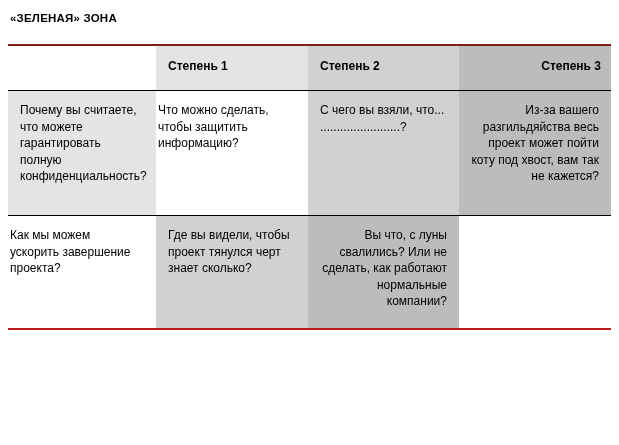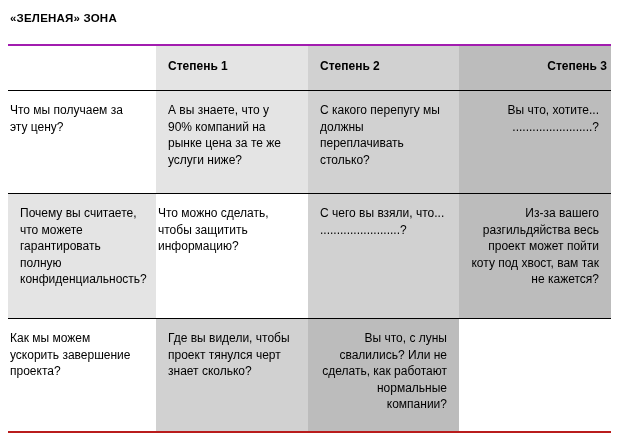--- a/index.html
+++ b/index.html
@@ -18,37 +18,37 @@
     background: #fff;
     overflow: hidden;
   }
   .grid {
     display: grid;
     grid-template-columns: 148px 152px 151px 152px;
   }
   
   .zones {
     height: 36px;
-    border-bottom: 2px solid #a21caf;
+    border-bottom: 2px solid #7f1d1d;
     align-items: start;
   }
   .zone-label {
     font-size: 11.5px;
     font-weight: 700;
     letter-spacing: 0.2px;
     padding: 4px 6px 0 2px;
   }
   
   .header-row {
     border-bottom: 1px solid #000;
   }
   .header-cell {
     min-height: 44px;
     box-sizing: border-box;
-    padding: 13px 4px 6px 12px;
+    padding: 13px 10px 6px 12px;
     font-size: 12px;
     font-weight: 700;
   }
   
   .data-row {
     border-bottom: 1px solid #000;
   }
   .data-row.last {
     border-bottom: 2px solid #b91c1c;
   }
@@ -84,26 +84,20 @@
     <div></div>
   </div>
 
   <div class="grid header-row">
     <div class="header-cell"></div>
     <div class="header-cell bg-c1">Степень 1</div>
     <div class="header-cell bg-c2">Степень 2</div>
     <div class="header-cell bg-c3">Степень 3</div>
   </div>
 
-  <div class="grid data-row row-1">
-    <div class="cell q-cell">Что мы получаем за эту цену?</div>
-    <div class="cell a-cell bg-c1">А вы знаете, что у 90% компаний на рынке цена за те же услуги ниже?</div>
-    <div class="cell a-cell bg-c2">С какого перепугу мы должны переплачивать столько?</div>
-    <div class="cell a-cell bg-c3">Вы что, хотите... ........................?</div>
-  </div>
 
   <div class="grid data-row row-2">
     <div class="cell a-cell bg-c1">Почему вы считаете, что можете гарантировать полную конфиденциальность?</div>
     <div class="cell q-cell">Что можно сделать, чтобы защитить информацию?</div>
     <div class="cell a-cell bg-c2">С чего вы взяли, что... ........................?</div>
     <div class="cell a-cell bg-c3">Из-за вашего разгильдяйства весь проект может пойти коту под хвост, вам так не кажется?</div>
   </div>
 
   <div class="grid data-row row-3 last">
     <div class="cell q-cell">Как мы можем ускорить завершение проекта?</div>

